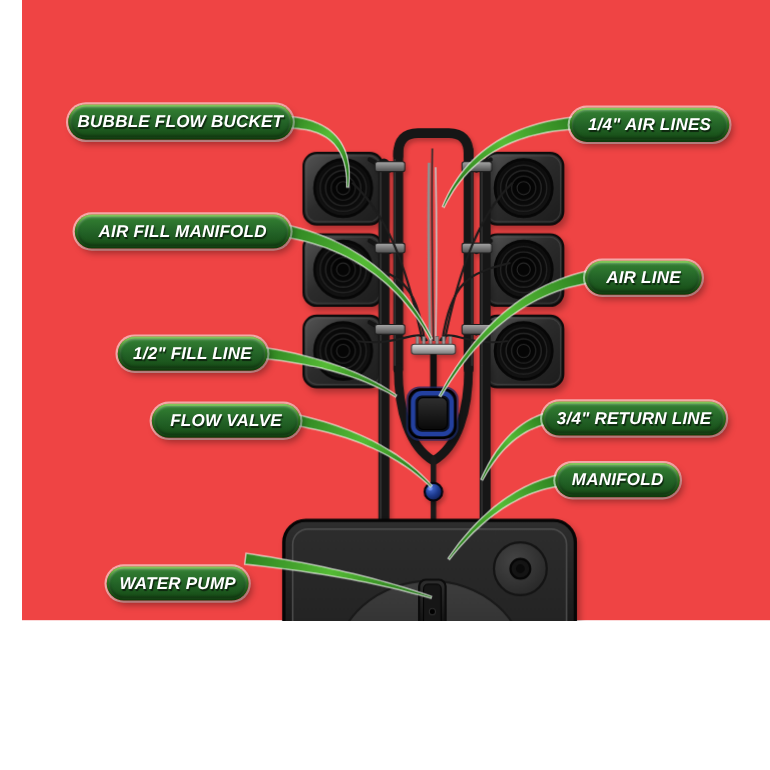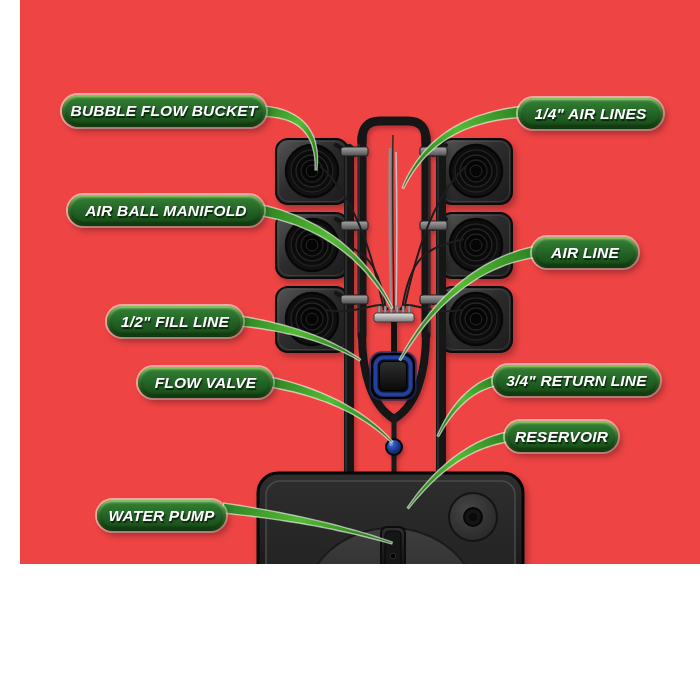--- a/index.html
+++ b/index.html
@@ -225,34 +225,34 @@
       </g>
 </svg>
 
 <div class="pill" style="left:42px;top:95px;width:204px;height:32px">
   <div class="pill-inner">BUBBLE FLOW BUCKET</div>
 </div>
 <div class="pill" style="left:498px;top:98px;width:145px;height:31px">
   <div class="pill-inner">1/4" AIR LINES</div>
 </div>
 <div class="pill" style="left:48px;top:195px;width:196px;height:31px">
-  <div class="pill-inner">AIR BALL MANIFOLD</div>
+  <div class="pill-inner">AIR FILL MANIFOLD</div>
 </div>
 <div class="pill" style="left:512px;top:237px;width:106px;height:31px">
   <div class="pill-inner">AIR LINE</div>
 </div>
 <div class="pill" style="left:87px;top:306px;width:136px;height:31px">
   <div class="pill-inner">1/2" FILL LINE</div>
 </div>
 <div class="pill" style="left:473px;top:365px;width:167px;height:31px">
   <div class="pill-inner">3/4" RETURN LINE</div>
 </div>
 <div class="pill" style="left:118px;top:367px;width:135px;height:31px">
   <div class="pill-inner">FLOW VALVE</div>
 </div>
 <div class="pill" style="left:485px;top:421px;width:113px;height:31px">
-  <div class="pill-inner">RESERVOIR</div>
-</div>
-<div class="pill" style="left:77px;top:500px;width:129px;height:31px">
+  <div class="pill-inner">MANIFOLD</div>
+</div>
+<div class="pill" style="left:77px;top:515px;width:129px;height:31px">
   <div class="pill-inner">WATER PUMP</div>
 </div>
 
 </div>
 
 </body></html>

